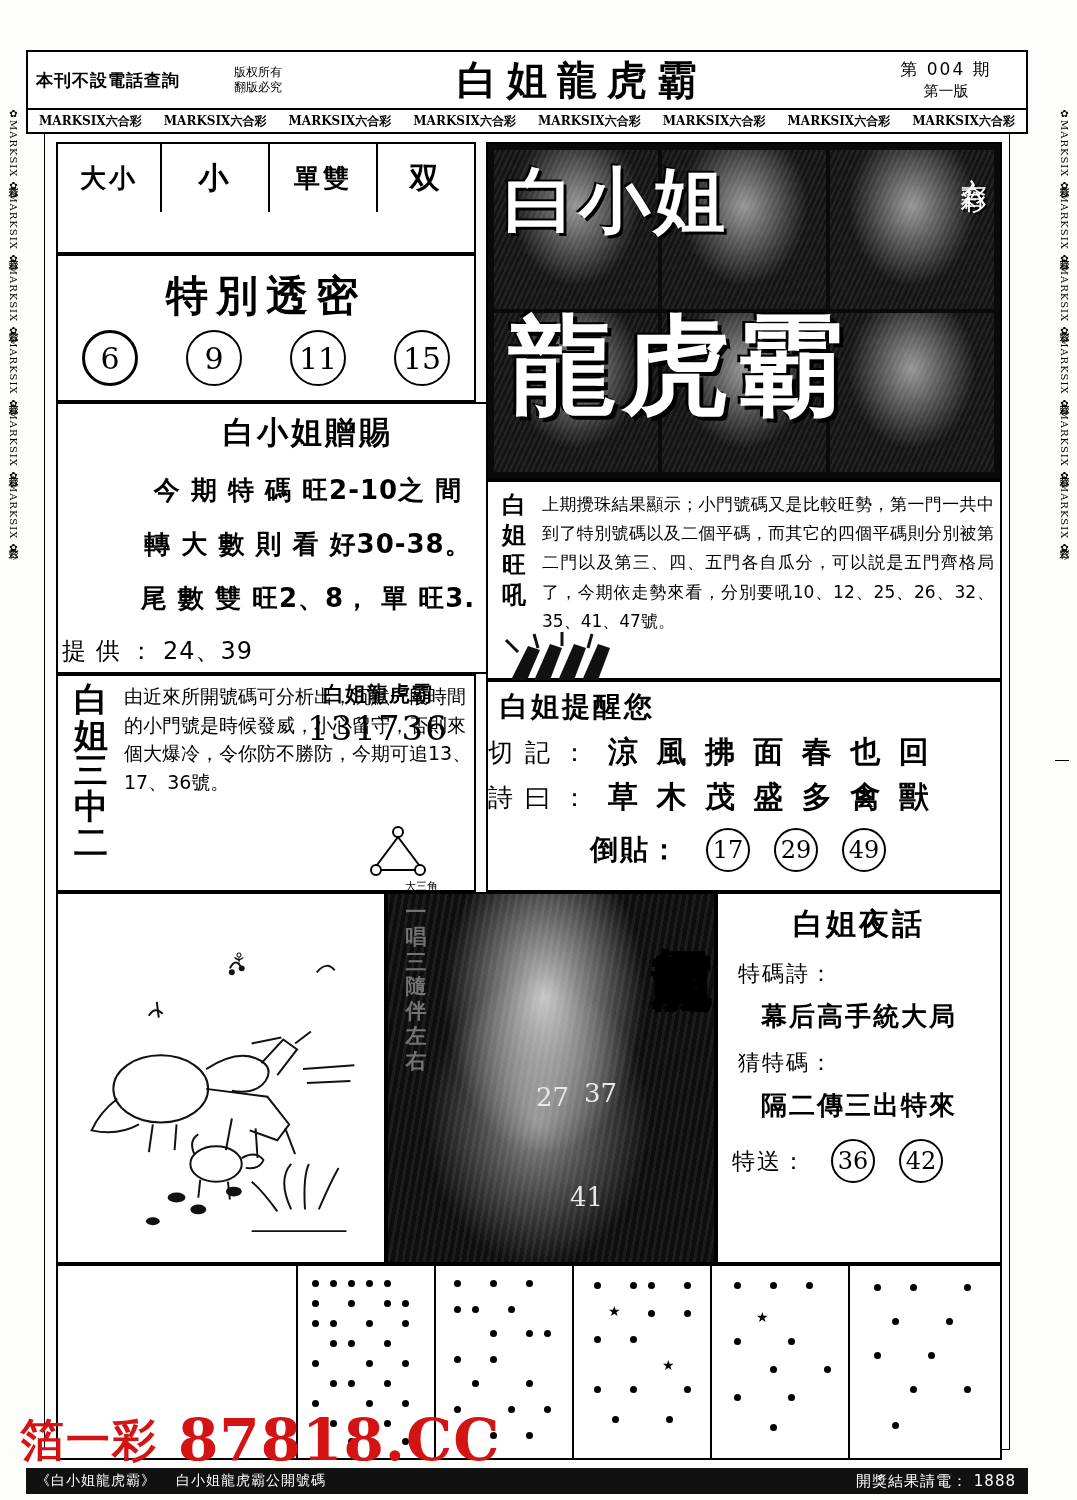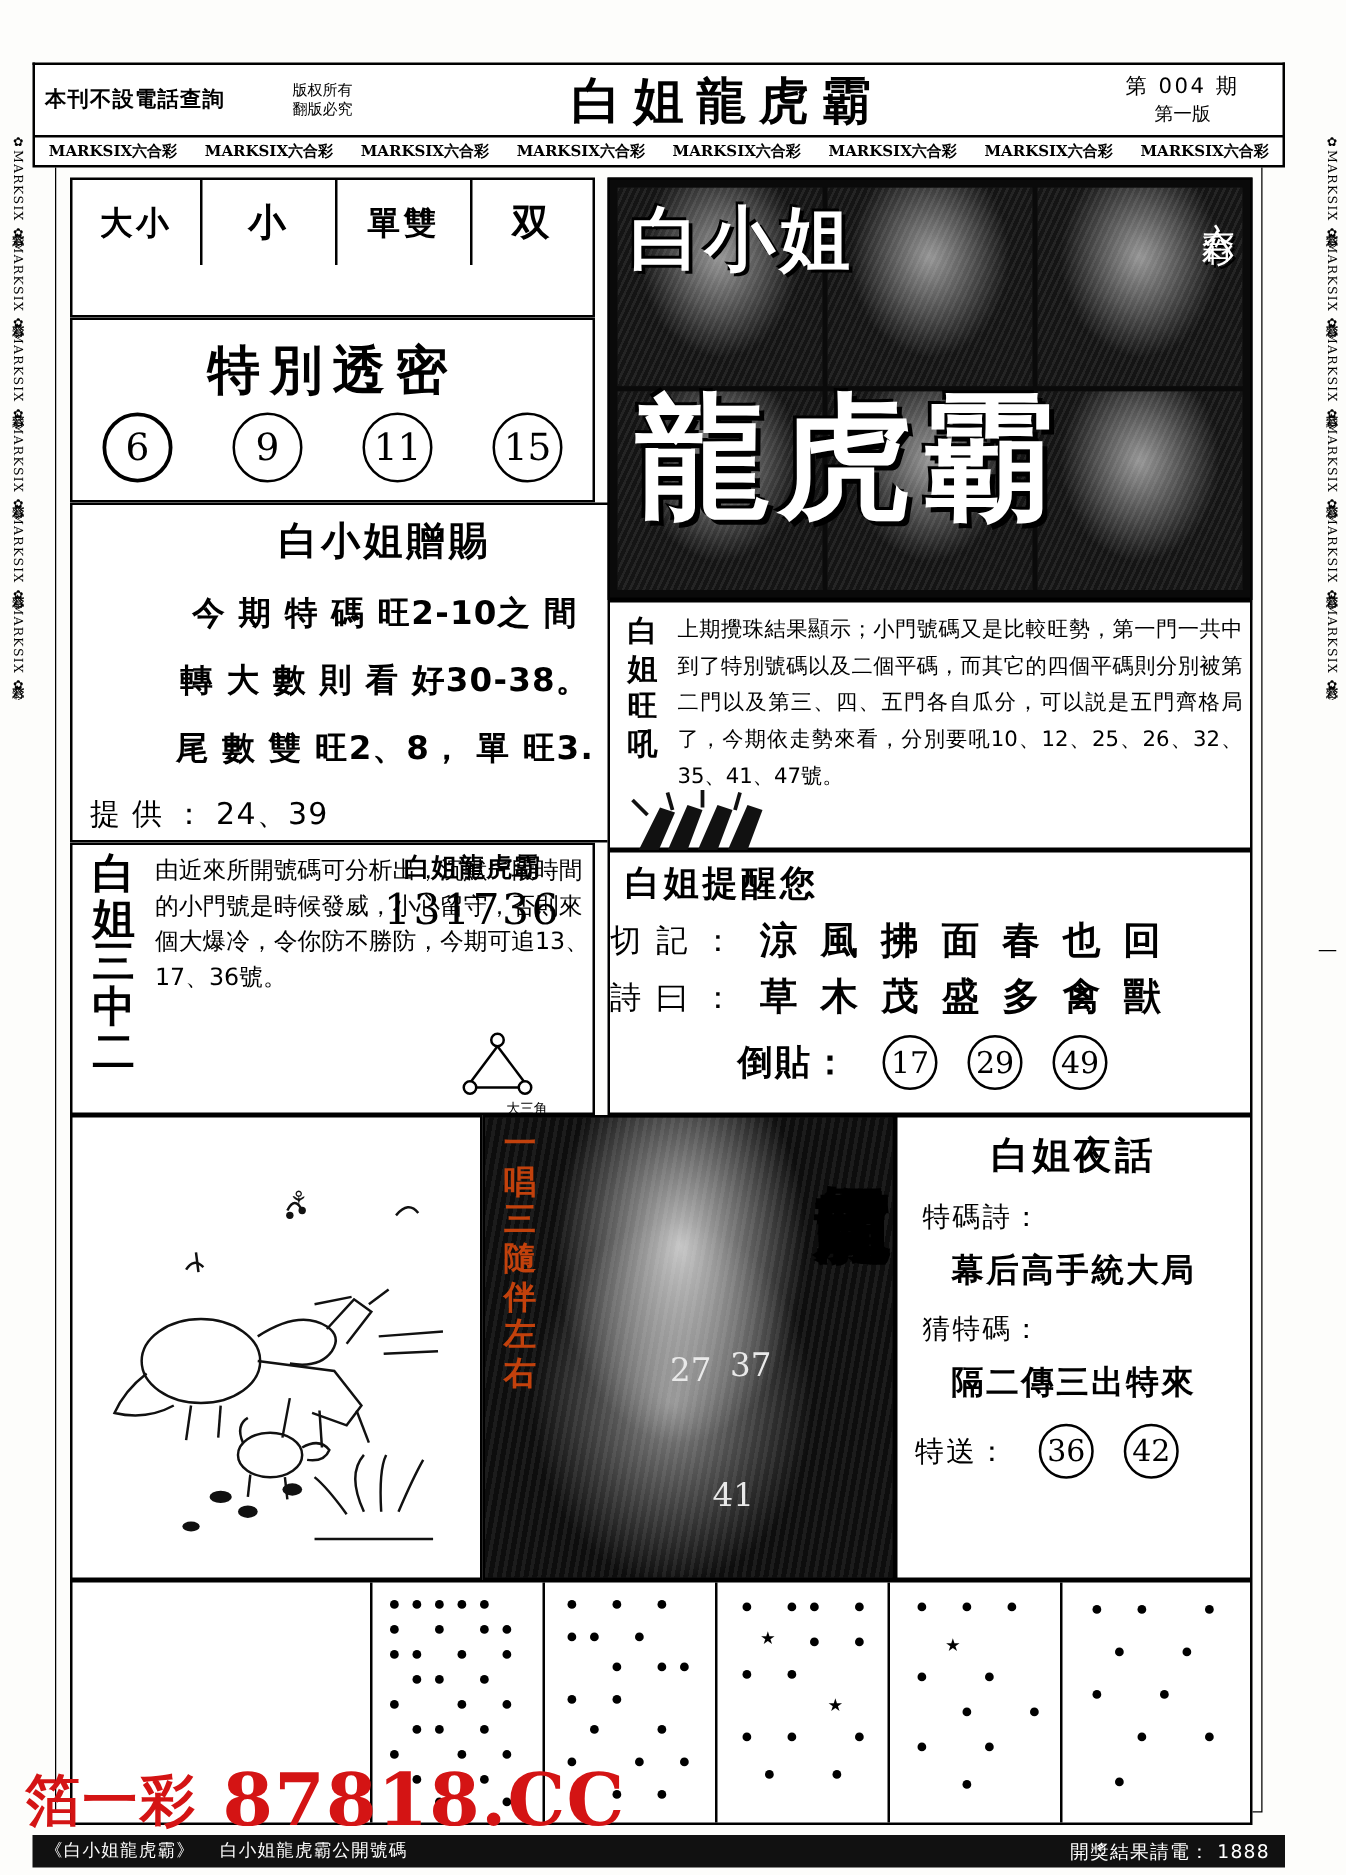--- a/index.html
+++ b/index.html
@@ -103,21 +103,21 @@
   
   #box-gift { left:56px; top:402px; width:504px; height:272px; }
   .gift-title {
     text-align:center; font-size:31px; font-weight:bold; letter-spacing:3px;
     margin-top:8px; font-family:"DejaVu Serif", serif;
   }
   .gift-line {
     font-size:25px; text-align:center; margin-top:19px; letter-spacing:1px;
     font-weight:bold;
   }
-  .gift-line.l { text-align:left; padding-left:14px; font-weight:normal; font-size:24px;}
+  .gift-line.l { text-align:left; padding-left:4px; font-weight:normal; font-size:24px;}
   .gift-line.big { font-size:26px; }
   
   #box-three { left:56px; top:674px; width:420px; height:218px; }
   .three-label {
     position:absolute; left:4px; top:6px; width:58px;
     font-size:34px; font-weight:bold; line-height:1.05;
     text-align:center; font-family:"DejaVu Serif", serif;
   }
   .three-body {
     position:absolute; left:66px; top:6px; width:348px;
@@ -143,21 +143,21 @@
   }
   .ph { background:#171717; position:relative; overflow:hidden; }
   .ph::after {
     content:""; position:absolute; inset:0;
     background:
       radial-gradient(ellipse at 50% 35%, rgba(255,255,255,.55), rgba(255,255,255,0) 55%),
       repeating-linear-gradient(115deg, rgba(255,255,255,.06) 0 2px, rgba(0,0,0,.12) 2px 5px);
   }
   .poster-text1 {
     position:absolute; left:16px; top:10px; width:330px; height:130px;
-    color:#fff; font-size:56px; font-weight:bold; letter-spacing:4px;
+    color:#fff; font-size:71px; font-weight:bold; letter-spacing:4px;
     font-family:"DejaVu Serif", serif;
     text-shadow:3px 3px 0 #000, -2px -2px 0 #000;
     white-space:nowrap; overflow:hidden;
   }
   .poster-text2 {
     position:absolute; left:20px; top:150px; width:470px; height:160px;
     color:#fff; font-size:108px; font-weight:bold; letter-spacing:6px;
     font-family:"DejaVu Serif", serif;
     text-shadow:4px 4px 0 #000, -3px -2px 0 #000;
     white-space:nowrap; overflow:hidden;
@@ -202,21 +202,21 @@
     display:flex; align-items:center; justify-content:center;
     font-size:24px; margin:0 12px; font-family:"DejaVu Serif", serif;
   }
   
   #box-draw { left:56px; top:892px; width:330px; height:372px; }
   
   #box-photo { left:386px; top:892px; width:330px; height:372px;
     background:#1a1a1a; overflow:hidden; }
   .photo-vert {
     position:absolute; left:6px; top:8px; width:40px;
-    color:#c2410c; font-size:26px; line-height:1.18; text-align:center;
+    color:#737373; font-size:21px; line-height:1.18; text-align:center;
     font-family:"DejaVu Serif", serif; z-index:3; font-weight:bold;
     background:rgba(255,255,255,.0);
   }
   .photo-bg {
     position:absolute; inset:0;
     background:
       radial-gradient(ellipse at 48% 28%, rgba(255,255,255,.75), rgba(255,255,255,0) 42%),
       radial-gradient(ellipse at 46% 62%, rgba(255,255,255,.5), rgba(255,255,255,0) 45%),
       repeating-linear-gradient(100deg, rgba(255,255,255,.05) 0 3px, rgba(0,0,0,.18) 3px 7px),
       #101010;

